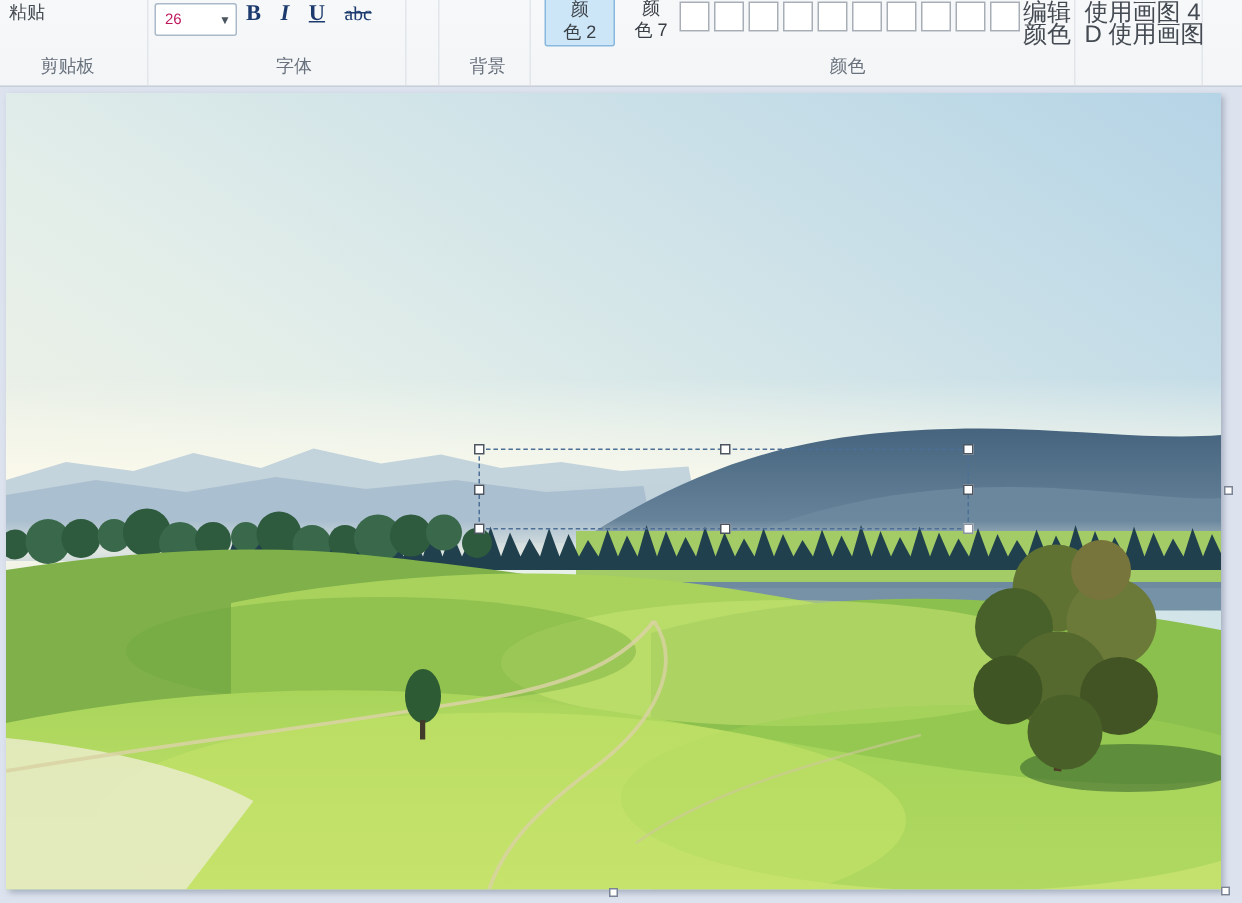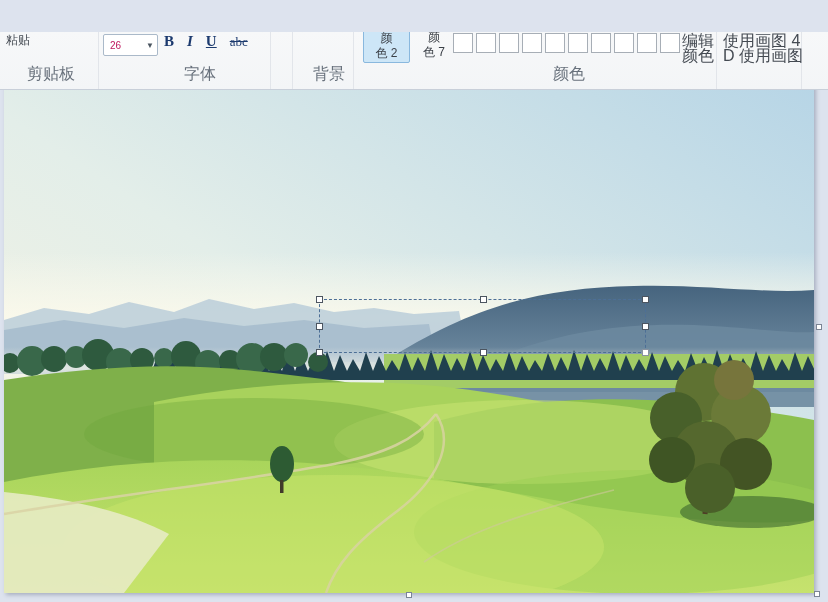--- a/index.html
+++ b/index.html
@@ -7,24 +7,24 @@
     width:828px;height:602px;overflow:hidden;position:relative;
     background:#dde3ee;
     font-family:"Liberation Sans",sans-serif;
     -webkit-font-smoothing:antialiased;
   }
   
   .ribbon{
     position:absolute;left:0;top:0;width:828px;height:57px;
     background:linear-gradient(#f7f8f9,#f3f5f7);
     border-bottom:1px solid #c8cfd9;
-    overflow:hidden;z-index:5;margin-top:32px;
+    overflow:hidden;z-index:5;
   }
   .grp-divider{position:absolute;top:0;bottom:0;width:1px;background:#e2e5ea;}
-  .grp-label{position:absolute;bottom:4px;font-size:16px;color:#68717c;white-space:nowrap;}
+  .grp-label{position:absolute;bottom:4px;font-size:12px;color:#68717c;white-space:nowrap;}
   .paste-btn{position:absolute;left:6px;top:0;font-size:12px;color:#444a52;cursor:default;}
   .size-combo{
     position:absolute;left:103px;top:2px;width:55px;height:22px;
     background:#fff;border:1px solid #aab9c9;border-radius:2px;
     display:flex;align-items:center;box-sizing:border-box;
   }
   .size-combo .val{flex:1;font-size:10px;color:#be185d;padding-left:6px;}
   .size-combo .arrow{width:14px;font-size:8px;color:#4a5560;text-align:center;}
   .fmt-row{position:absolute;left:164px;top:1px;display:flex;gap:13px;align-items:baseline;}
   .fmt-btn{font-family:"Liberation Serif",serif;color:#1c3a6e;font-size:15px;cursor:default;}

